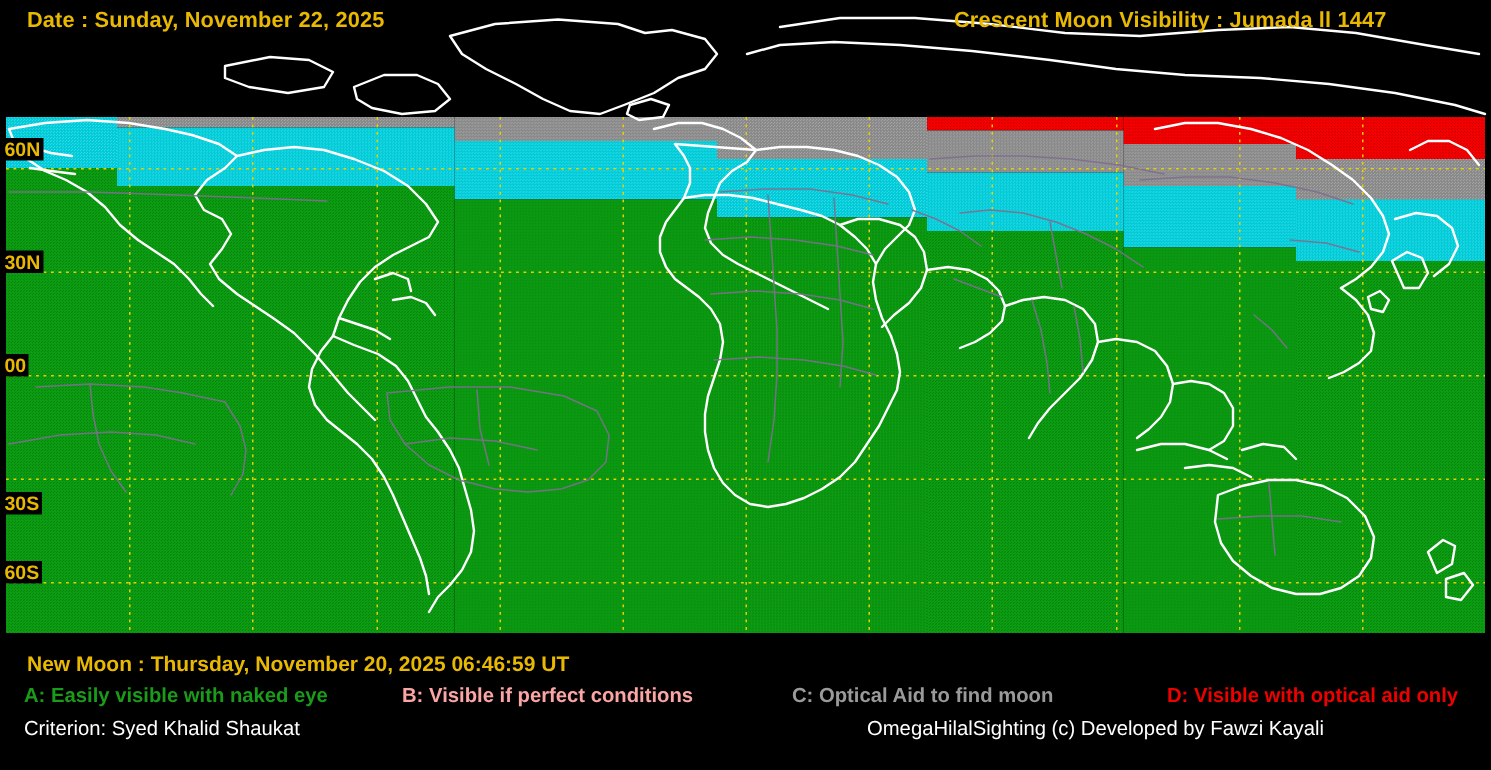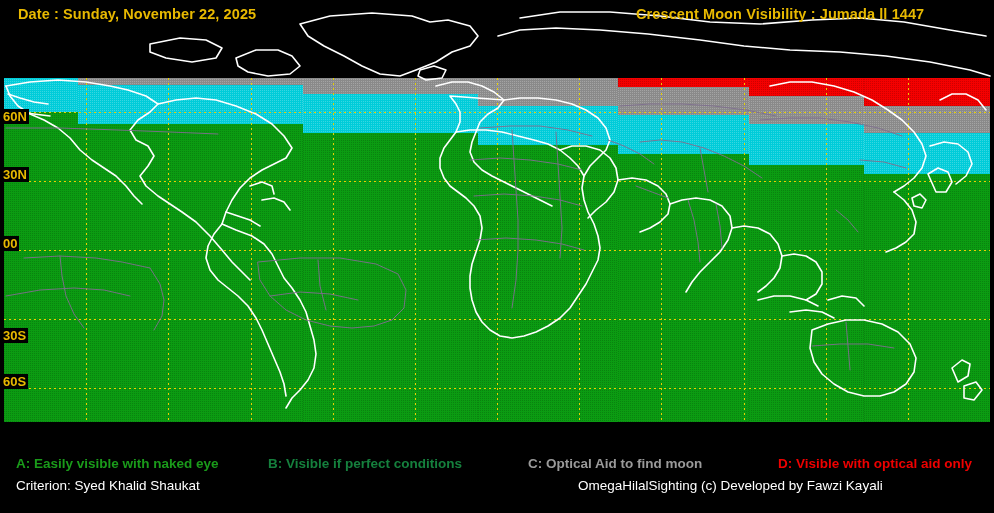--- a/index.html
+++ b/index.html
@@ -262,44 +262,45 @@
       <div class="gl-v" style="left: 414.833px;"></div>
       <div class="gl-v" style="left: 497px;"></div>
       <div class="gl-v" style="left: 579.167px;"></div>
       <div class="gl-v" style="left: 661.333px;"></div>
       <div class="gl-v" style="left: 743.5px;"></div>
       <div class="gl-v" style="left: 825.667px;"></div>
       <div class="gl-v" style="left: 907.833px;"></div>
     </div>
 
   <div id="lat-labels">
-      <div class="lat-lbl" style="top: 109px;">60N</div>
+      <div class="lat-lbl" style="top: 92px;">60N</div>
       <div class="lat-lbl" style="top: 167.2px;">30N</div>
       <div class="lat-lbl" style="top: 236px;">00</div>
       <div class="lat-lbl" style="top: 304.8px; margin-top: 23px;">30S</div>
       <div class="lat-lbl" style="top: 373.6px;">60S</div>
     </div>
   <div id="lon-labels">
       <div class="lon-lbl" style="left: 90.1667px;">150W</div>
       <div class="lon-lbl" style="left: 172.333px;">120W</div>
       <div class="lon-lbl" style="left: 254.5px;">90W</div>
       <div class="lon-lbl" style="left: 336.667px;">60W</div>
       <div class="lon-lbl" style="left: 418.833px;">30W</div>
       <div class="lon-lbl" style="left: 501px;">00</div>
       <div class="lon-lbl" style="left: 583.167px;">30E</div>
       <div class="lon-lbl" style="left: 665.333px;">60E</div>
       <div class="lon-lbl" style="left: 747.5px;">90E</div>
       <div class="lon-lbl" style="left: 829.667px;">120E</div>
       <div class="lon-lbl" style="left: 911.833px;">150E</div>
     </div>
 
   <div class="foot">
+    <span class="newmoon">New Moon : Thursday, November 20, 2025  06:46:59  UT</span>
     <div class="legend">
       <span class="lg-a" style="color: rgb(26, 155, 26);">A: Easily visible with naked eye</span>
-      <span class="lg-b" style="color: #15803d;">B: Visible if perfect conditions</span>
+      <span class="lg-b" style="color: #fca5a5;">B: Visible if perfect conditions</span>
       <span class="lg-c" style="color: rgb(154, 154, 154);">C: Optical Aid to find moon</span>
       <span class="lg-d" style="color: rgb(238, 0, 0);">D: Visible with optical aid only</span>
     </div>
     <div class="credit">
       <span class="cr-left">Criterion: Syed Khalid Shaukat</span>
       <span class="cr-right">OmegaHilalSighting  (c)  Developed by Fawzi Kayali</span>
     </div>
   </div>
 
 </div>

